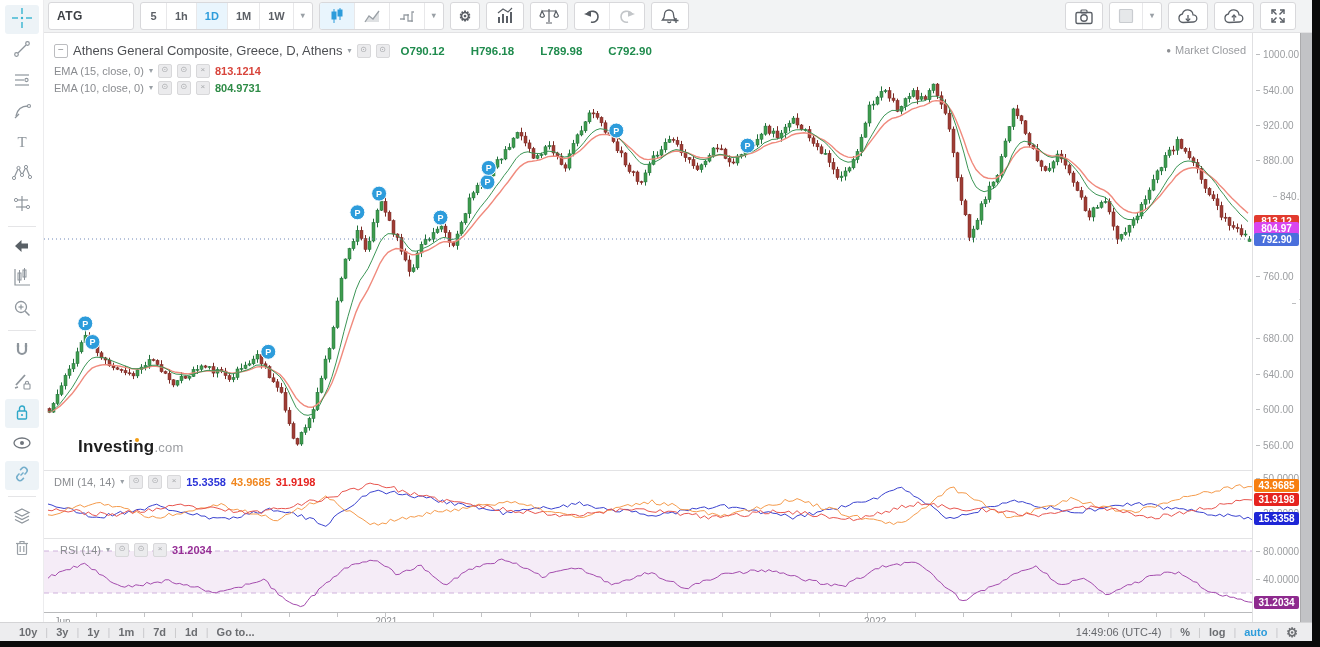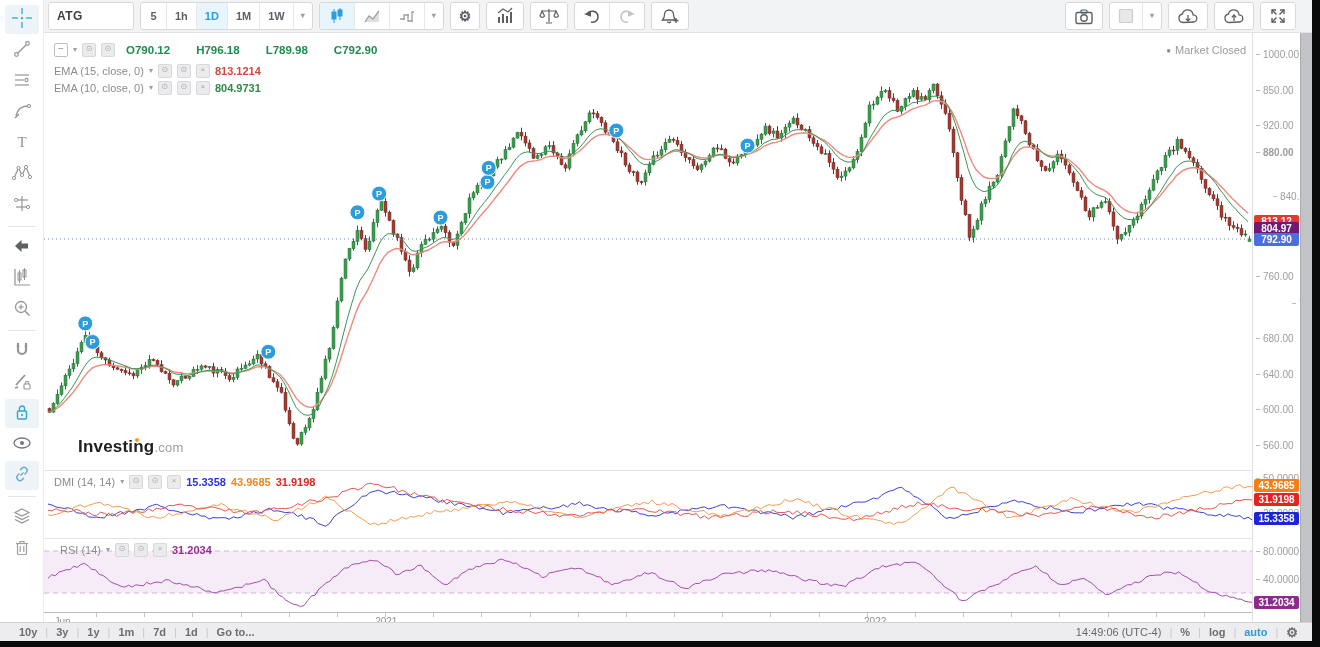--- a/index.html
+++ b/index.html
@@ -1068,46 +1068,47 @@
       <div class="xtick" style="left: 1015.36px;"></div>
       <div class="xtick" style="left: 1063.52px;"></div>
       <div class="xtick" style="left: 1111.68px;"></div>
       <div class="xtick" style="left: 1159.84px;"></div>
       <div class="xlabel" style="left: 18.448px;">Jun</div>
       <div class="xlabel" style="left: 342.324px;">2021</div>
       <div class="xlabel" style="left: 831.148px;">2022</div>
     </div>
   <div class="yaxis" id="yaxis">
       <div class="ytick" style="top: 16px;">1000.00</div>
-      <div class="ytick" style="top: 51.5456px;">850.00</div>
+      <div class="ytick" style="top: 51.5456px;">540.00</div>
       <div class="ytick" style="top: 87.0912px;">920.00</div>
-      <div class="ytick" style="top: 114px; font-weight: bold;">880.00</div>
+      <div class="ytick" style="top: 122px;">880.00</div>
       <div class="ytick" style="top: 158.182px; margin-left: 17px;">840.00</div>
       <div class="ytick" style="top: 238px; text-align: center;">760.00</div>
       <div class="ytick" style="top: 264.819px; margin-left: 36px;">720.00</div>
       <div class="ytick" style="top: 300.365px;">680.00</div>
       <div class="ytick" style="top: 335.91px;">640.00</div>
       <div class="ytick" style="top: 371.456px;">600.00</div>
       <div class="ytick" style="top: 407.002px;">560.00</div>
       <div class="badge" style="top: 181.569px; background: rgb(226, 58, 46);">813.12</div>
-      <div class="badge" style="top: 188.811px; background: #701a75;">804.97</div>
+      <div class="badge" style="top: 188.811px; background: #d946ef;">804.97</div>
       <div class="badge" style="top: 199.537px; background: rgb(74, 111, 220);">792.90</div>
       <div class="ytick" style="top: 440px;">50.0000</div>
       <div class="ytick" style="top: 475px;">20.0000</div>
       <div class="badge" style="top: 445.537px; background: rgb(247, 127, 17);">43.9685</div>
       <div class="badge" style="top: 459.594px; background: rgb(229, 35, 31);">31.9198</div>
       <div class="badge" style="top: 478.942px; background: rgb(29, 37, 214);">15.3358</div>
       <div class="ytick" style="top: 513px;">80.0000</div>
       <div class="ytick" style="top: 541px;">40.0000</div>
       <div class="badge" style="top: 562.736px; background: rgb(142, 42, 142);">31.2034</div>
     </div>
   <div class="scrollbar"></div>
 
   <div class="hdr hdr-main">
     <span class="collapse">−</span>
+    <span>Athens General Composite, Greece, D, Athens</span>
     <span class="caret">▾</span>
     <span class="mini">⊙</span>
     <span class="mini">⊙</span>
     <span class="ohlc">
       <span>O790.12</span>
       <span>H796.18</span>
       <span>L789.98</span>
       <span>C792.90</span>
     </span>
   </div>

